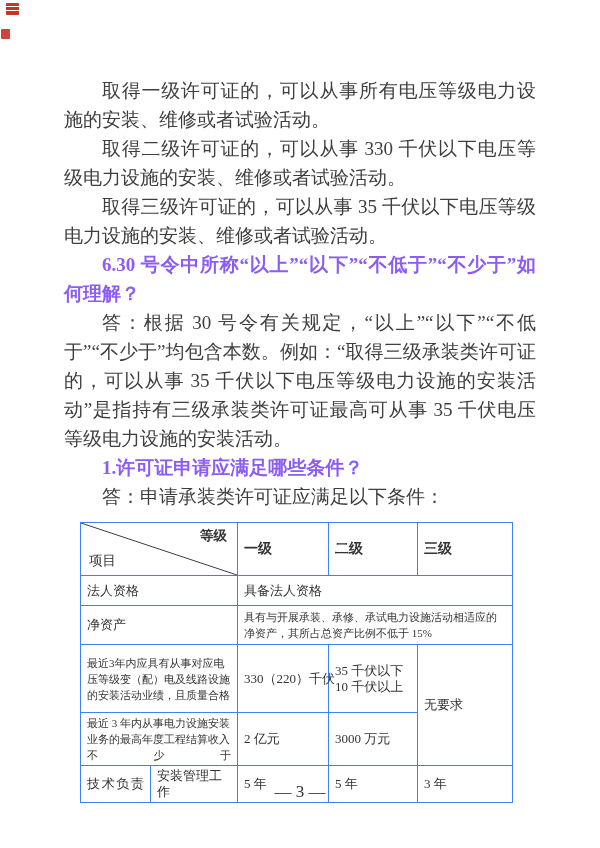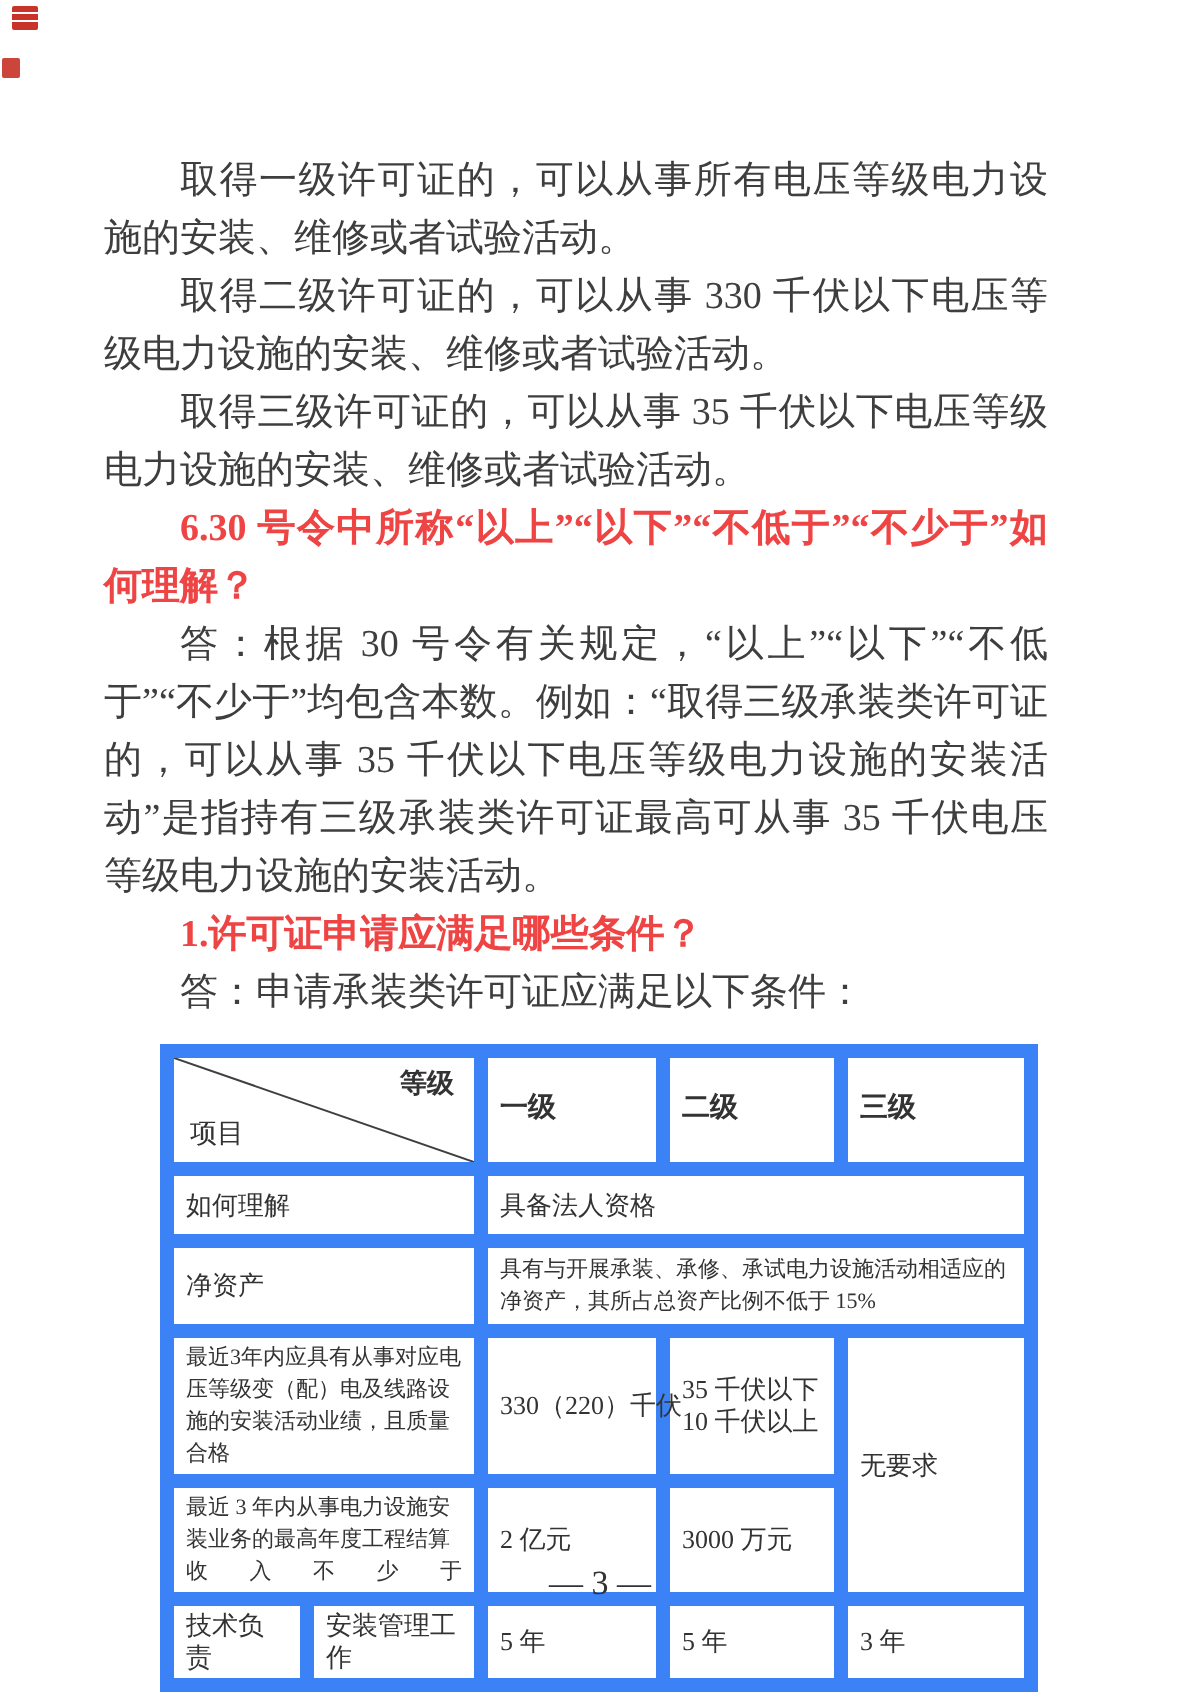--- a/index.html
+++ b/index.html
@@ -9,36 +9,36 @@
     background:#ffffff;
     font-family:"Liberation Serif","DejaVu Serif",serif;
     overflow:hidden;
     margin:0 auto;
   }
   .red-mark{position:absolute;background:#c9342a;border-radius:1px;}
   .red-mark.m1{left:6px;top:3px;width:13px;height:12px;
     background:linear-gradient(#c9342a 0 3px,#ffffff 3px 4px,#c9342a 4px 7px,#ffffff 7px 8px,#c9342a 8px 100%);}
   .red-mark.m2{left:1px;top:29px;width:9px;height:10px;opacity:.92;}
   .content{
-    position:absolute;left:52px;top:76px;width:472px;
+    position:absolute;left:64px;top:76px;width:472px;
     color:#3e3e3e;
   }
   .para{
     font-size:19px;line-height:29px;
     text-align:justify;text-indent:2em;margin:0;
     letter-spacing:0;
   }
-  .para.bold{font-weight:bold;color:#ef4444;}
+  .para.bold{font-weight:bold;color:#8b5cf6;}
   table.qa{
     position:absolute;left:80px;top:522px;width:432px;
     border-collapse:collapse;table-layout:fixed;
     font-size:13px;color:#333333;
   }
   table.qa td{
-    border:7px solid #3b82f6;
+    border:1px solid #3b82f6;
     padding:2px 6px;
     vertical-align:middle;
     text-align:left;
     line-height:16px;
   }
   td.hdr{font-weight:bold;text-align:center;height:48px;font-size:14px;margin-left:34px;}
   td.corner{position:relative;padding:0;height:48px;}
   .corner-line{position:absolute;inset:0;width:100%;height:100%;}
   .corner-top{position:absolute;top:5px;right:10px;font-weight:bold;font-size:13.5px;}
   .corner-bottom{position:absolute;bottom:6px;left:8px;font-weight:normal;font-size:13.5px;}
@@ -88,21 +88,21 @@
             <line x1="0" y1="0" x2="100" y2="100" stroke="#3f3f3f" stroke-width="1" vector-effect="non-scaling-stroke"></line>
           </svg>
           <span class="corner-top">等级</span>
           <span class="corner-bottom">项目</span>
         </td>
         <td class="hdr">一级</td>
         <td class="hdr">二级</td>
         <td class="hdr">三级</td>
       </tr>
       <tr class="r-legal">
-        <td colspan="2">如何理解</td>
+        <td colspan="2">法人资格</td>
         <td colspan="3">具备法人资格</td>
       </tr>
       <tr class="r-assets">
         <td colspan="2">净资产</td>
         <td colspan="3" class="longlabel">具有与开展承装、承修、承试电力设施活动相适应的净资产，其所占总资产比例不低于 15%</td>
       </tr>
       <tr class="r-track">
         <td colspan="2" class="longlabel">最近3年内应具有从事对应电压等级变（配）电及线路设施的安装活动业绩，且质量合格</td>
         <td class="nowrap">330（220）千伏</td>
         <td>35 千伏以下 10 千伏以上</td>

